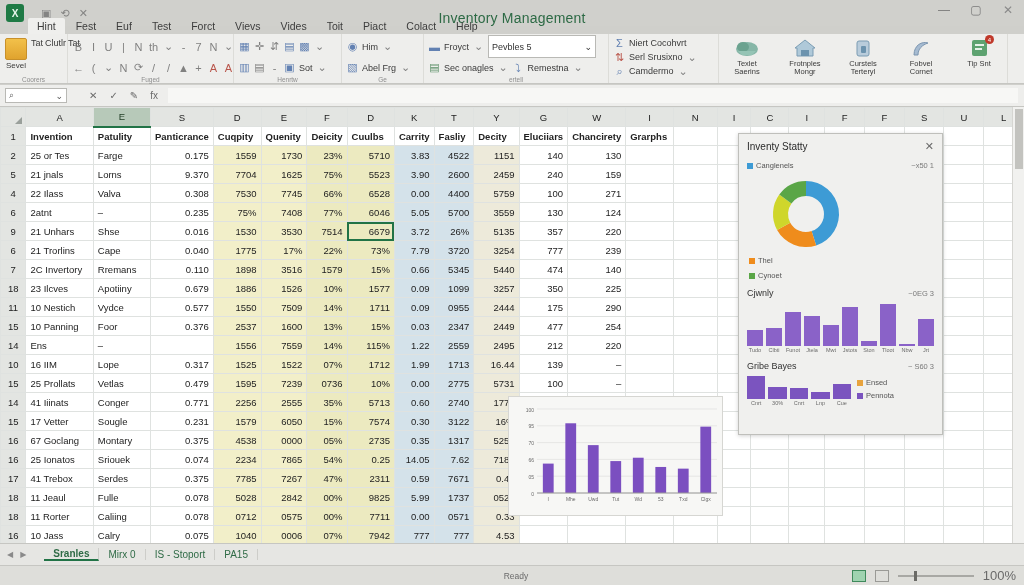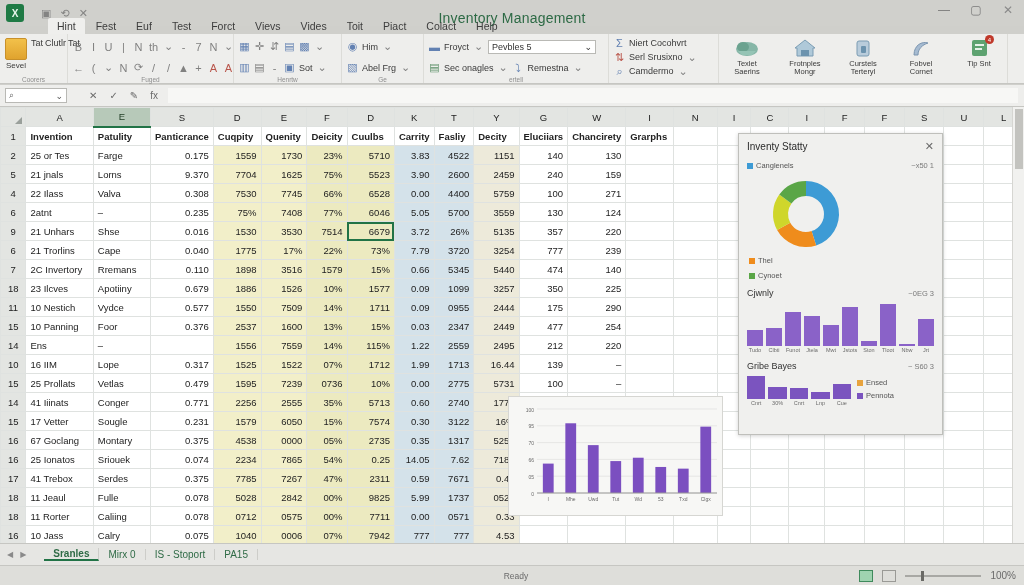--- a/index.html
+++ b/index.html
@@ -21,21 +21,21 @@
   .qat span { opacity:.75; }
   .app-title { position:absolute; left:0; right:0; text-align:center;
     color:#2d6a45; font-size:14px; letter-spacing:.2px;margin-top:10px; }
   .wincontrols { position:absolute; right:6px; top:3px; display:flex; gap:12px;
     color:#7a7a7a; font-size:12px; align-items:center; }
   .wincontrols .wbtn { width:20px; text-align:center; cursor:default; }
   .wincontrols .wclose { color:#8a8a8a; }
 
   
   .tabsrow { position:absolute; left:0; top:17px; width:1024px; height:18px;
-    display:flex; align-items:flex-end; padding-left:48px; gap:2px; }
+    display:flex; align-items:flex-end; padding-left:28px; gap:2px; }
   .tab { font-size:10.5px; color:#3d3d3d; padding:2px 9px 3px 9px;
     white-space:nowrap; filter:blur(.35px); }
   .tab.active { background:#efefed; border-radius:2px 2px 0 0;
     box-shadow:0 -1px 0 #c9c9c5 inset; filter:blur(.3px); }
 
   
   .ribbon { position:absolute; left:0; top:34px; width:1024px; height:50px;
     background:#eeeeec; border-bottom:1px solid #c6c6c2; display:flex;
     align-items:stretch; }
   .rgroup { position:relative; display:flex; flex-direction:column;
@@ -48,21 +48,21 @@
   .ico.red { color:#b03a2e; }
   .ico.grn { color:#3f7d4e; }
   .ico.gry { color:#6e6e6e; }
   .rtext { font-size:9px; color:#3a3a3a; filter:blur(.4px); white-space:nowrap; }
   .bigbtn { display:flex; flex-direction:column; align-items:center; width:38px;
     padding-top:2px; }
   .bigbtn .bicon { width:22px; height:22px; border-radius:2px;
     background:linear-gradient(#f2c14a,#e0a32e); border:1px solid #c8902a; }
   .bigbtn .blab { font-size:8px; color:#3a3a3a; filter:blur(.4px); margin-top:1px; }
   .combo { display:flex; align-items:center; justify-content:space-between;
-    width:108px; height:14px; background:#fff; border:1px solid #b9b9b5;
+    width:108px; height:23px; background:#fff; border:1px solid #b9b9b5;
     font-size:9px; color:#333; padding:0 3px; filter:blur(.3px); }
   .galicon { display:flex; flex-direction:column; align-items:center; width:46px; }
   .galicon .gi { width:26px; height:22px; opacity:.9; }
   .galicon .gl { font-size:7.5px; color:#3a3a3a; filter:blur(.4px); text-align:center;
     line-height:1.05; margin-top:1px; }
   .badge { position:absolute; top:-2px; right:-2px; width:9px; height:9px;
     border-radius:50%; background:#c0392b; color:#fff; font-size:6px;
     display:flex; align-items:center; justify-content:center; }
 
   
@@ -142,21 +142,21 @@
   .statusbar { position:absolute; left:0; top:565px; width:1024px; height:20px;
     background:#dededa; border-top:1px solid #c6c6c2; display:flex;
     align-items:center;justify-content:center; }
   .stleft { font-size:8.5px; color:#6a6a6a; margin-left:8px; filter:blur(.4px); }
   .stright { position:absolute; right:8px; display:flex; align-items:center; gap:9px; }
   .viewico { width:14px; height:12px; border:1px solid #9a9a96; }
   .viewico.active { background:#9fd3b0; border-color:#3f8a5c; }
   .zoomslider { width:76px; height:2px; background:#a8a8a4; position:relative; }
   .zoomslider .knob { position:absolute; left:16px; top:-4px; width:3px;
     height:10px; background:#6a6a66; }
-  .zoomlabel { font-size:10px; color:#6a6a6a; filter:blur(.4px); }
+  .zoomlabel { font-size:13px; color:#6a6a6a; filter:blur(.4px); }
   .scrollv { position:absolute; right:0; top:107px; width:12px; height:436px;
     background:#f1f1ef; border-left:1px solid #d6d6d2; }
   .scrollv .thumb { position:absolute; top:2px; left:2px; width:8px; height:60px;
     background:#c3c3bf; }
 </style>
 </head>
 <body>
 
 <div class="app">
 

